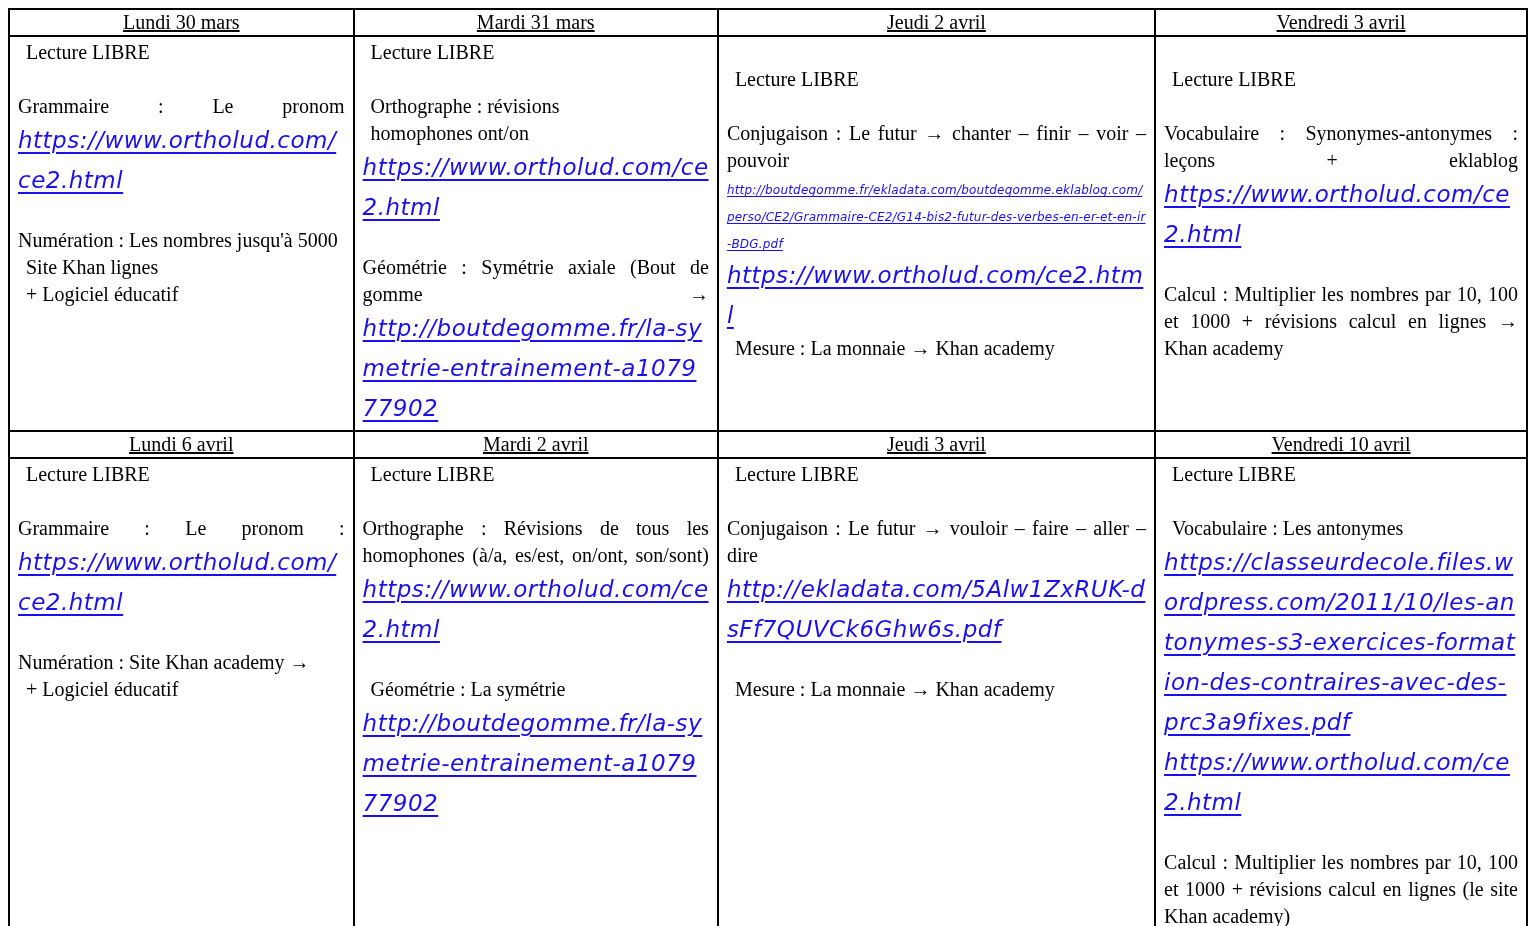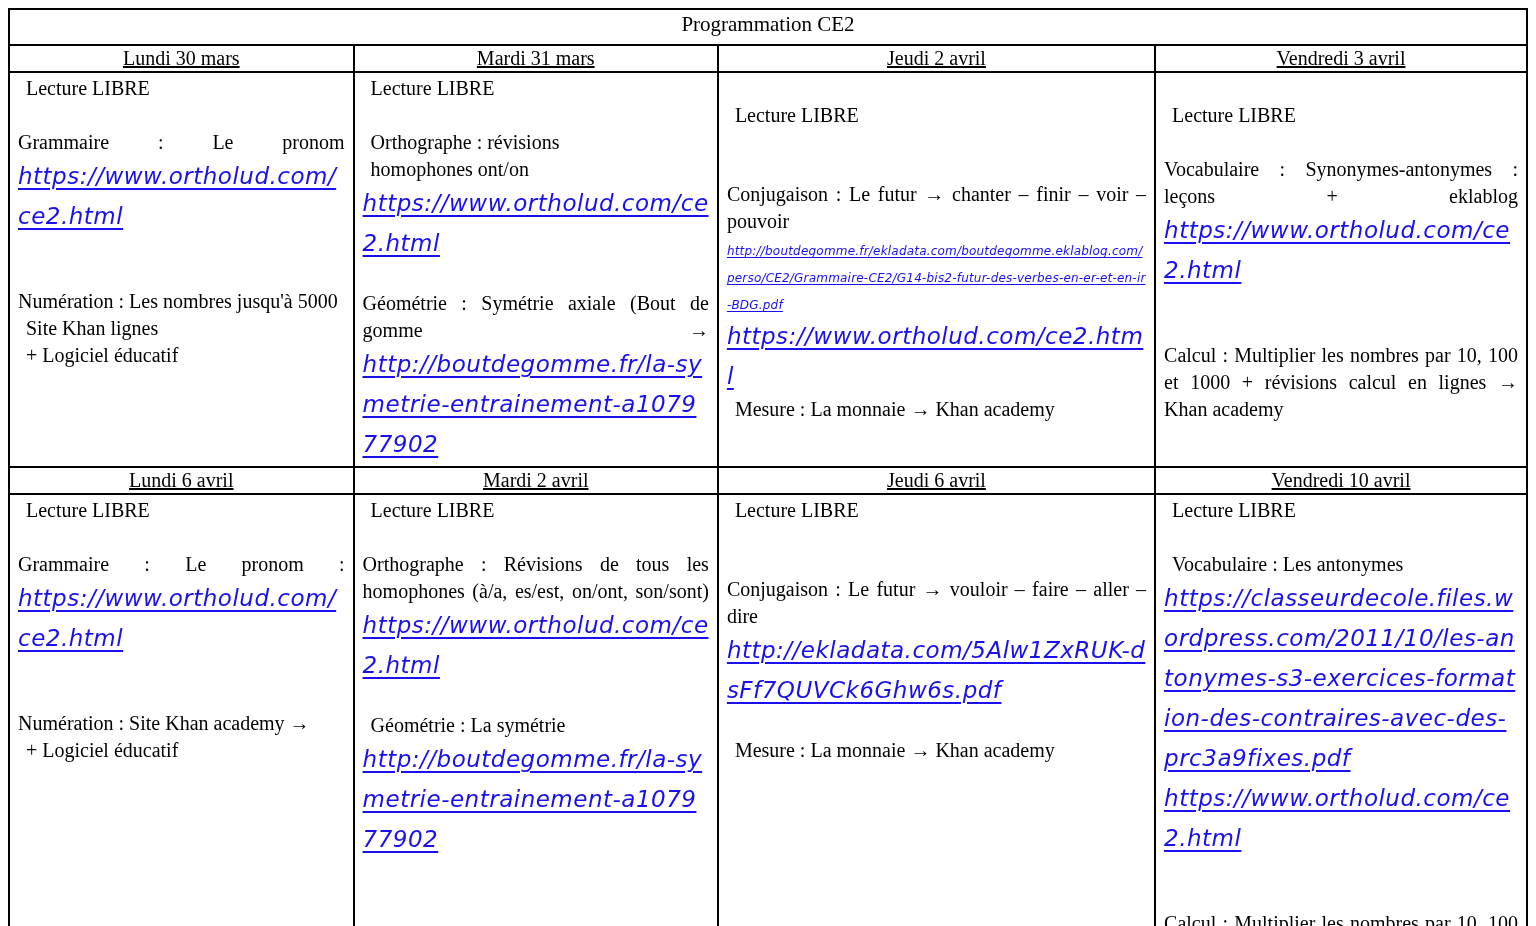--- a/index.html
+++ b/index.html
@@ -52,21 +52,21 @@
   #body-0 { height: 390px; }
   #body-1 { height: 437px; }
   .cell p {
     margin: 0;
     font-family: "Liberation Serif", "DejaVu Serif", serif;
     font-size: 20px;
     line-height: 27px;
     color: #000000;
   }
   .cell p.tl { text-align: left; margin-left: 8px; }
-  .cell p.t  { text-align: justify; margin-top: 25px; }
+  .cell p.t  { text-align: justify; }
   .cell p.jl { text-align: justify; text-align-last: justify; }
   .cell p.sp { min-height: 27px; }
   
   .cell p.lnkline {
     text-align: left;
   }
   a.lnk {
     font-family: "DejaVu Sans", sans-serif;
     font-style: italic;
     color: #1a10ee;
@@ -93,23 +93,20 @@
 
 <div class="page">
   <table class="prog">
     <colgroup>
       <col style="width:22.7%">
       <col style="width:24.0%">
       <col style="width:28.8%">
       <col style="width:24.5%">
     </colgroup>
     <tbody>
-      <tr class="row-title">
-        <td class="title-cell" colspan="4">Programmation CE2</td>
-      </tr>
       <tr class="row-hdr" id="hdr-0">
           <td>Lundi 30 mars</td>
           <td>Mardi 31 mars</td>
           <td>Jeudi 2 avril</td>
           <td>Vendredi 3 avril</td>
         </tr>
       <tr class="row-body" id="body-0">
           <td class="cell">
             <p class="tl"><span>Lecture LIBRE</span></p>
             <p class="sp">&nbsp;</p>
@@ -145,21 +142,21 @@
             <p class="sp">&nbsp;</p>
             <p class="jl"><span>Vocabulaire : Synonymes-antonymes : leçons + eklablog</span></p>
             <p class="lnkline"><a class="lnk">https://www.ortholud.com/ce2.html</a></p>
             <p class="sp">&nbsp;</p>
             <p class="t"><span>Calcul : Multiplier les nombres par 10, 100 et 1000 + révisions calcul en lignes → Khan academy</span></p>
           </td>
         </tr>
       <tr class="row-hdr" id="hdr-1">
           <td>Lundi 6 avril</td>
           <td>Mardi 2 avril</td>
-          <td>Jeudi 6 avril</td>
+          <td>Jeudi 3 avril</td>
           <td>Vendredi 10 avril</td>
         </tr>
       <tr class="row-body" id="body-1">
           <td class="cell">
             <p class="tl"><span>Lecture LIBRE</span></p>
             <p class="sp">&nbsp;</p>
             <p class="jl"><span>Grammaire : Le pronom :</span></p>
             <p class="lnkline"><a class="lnk">https://www.ortholud.com/ce2.html</a></p>
             <p class="sp">&nbsp;</p>
             <p class="t"><span>Numération : Site Khan academy →</span></p>

